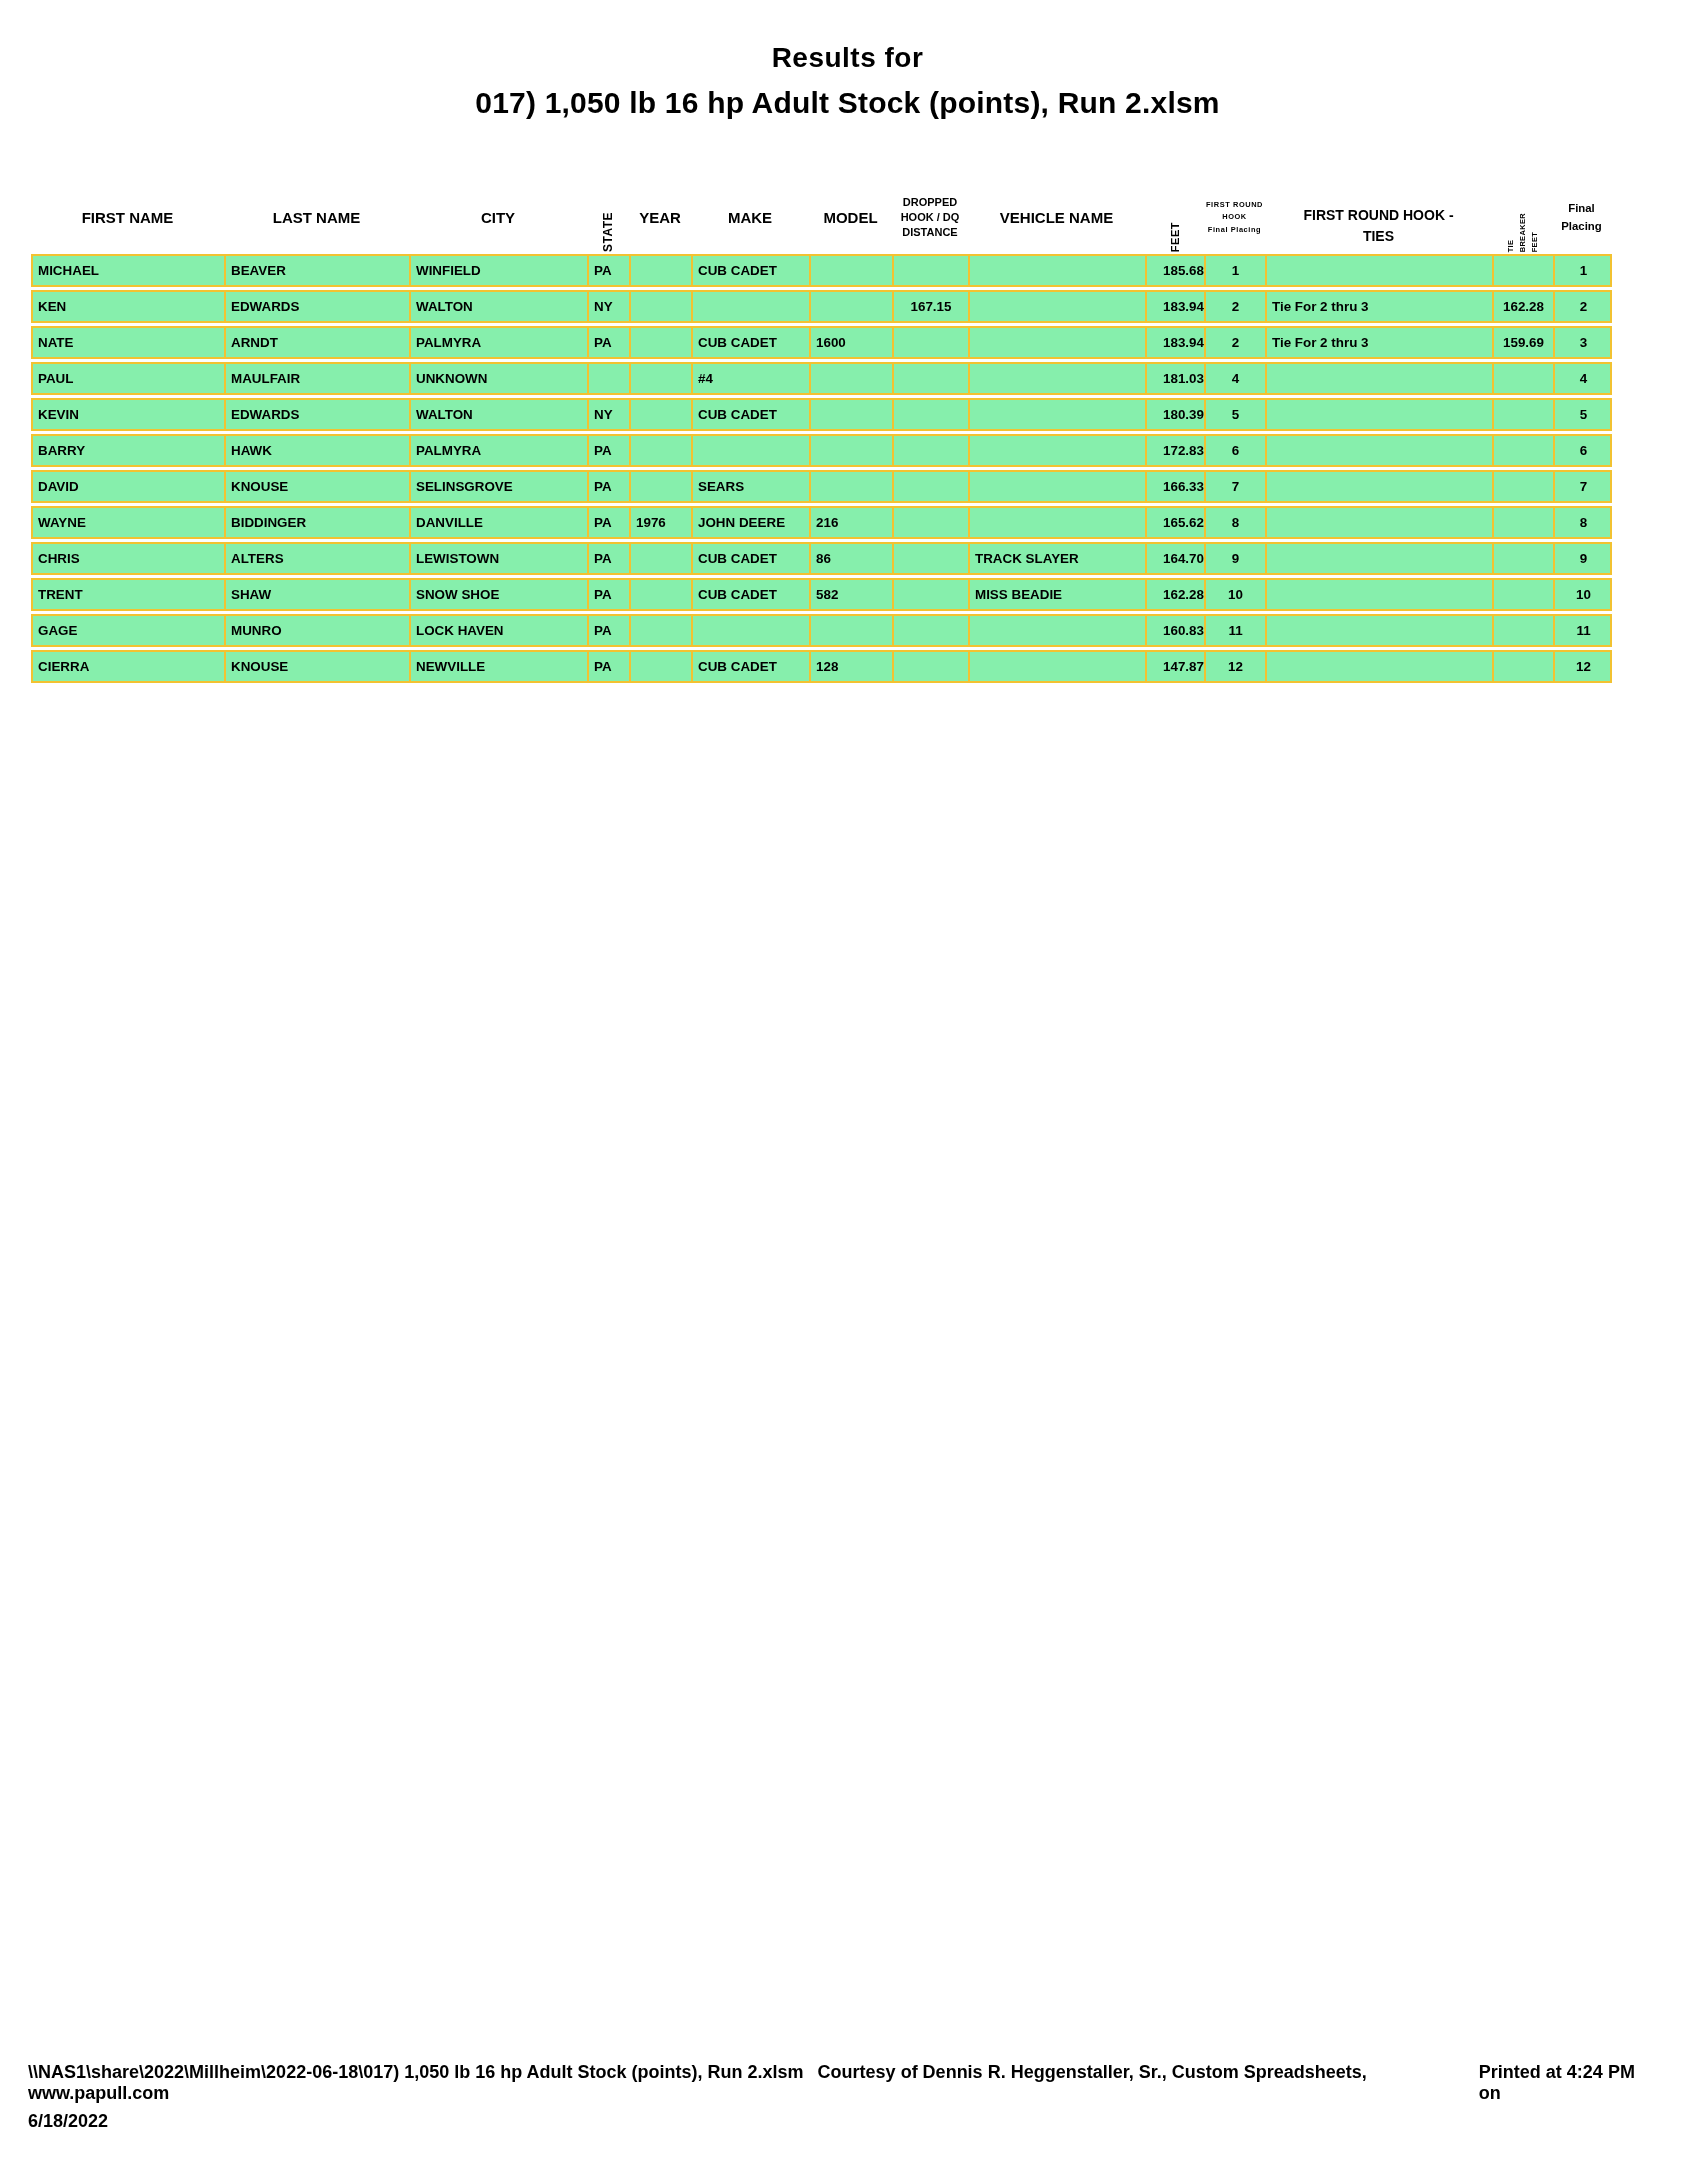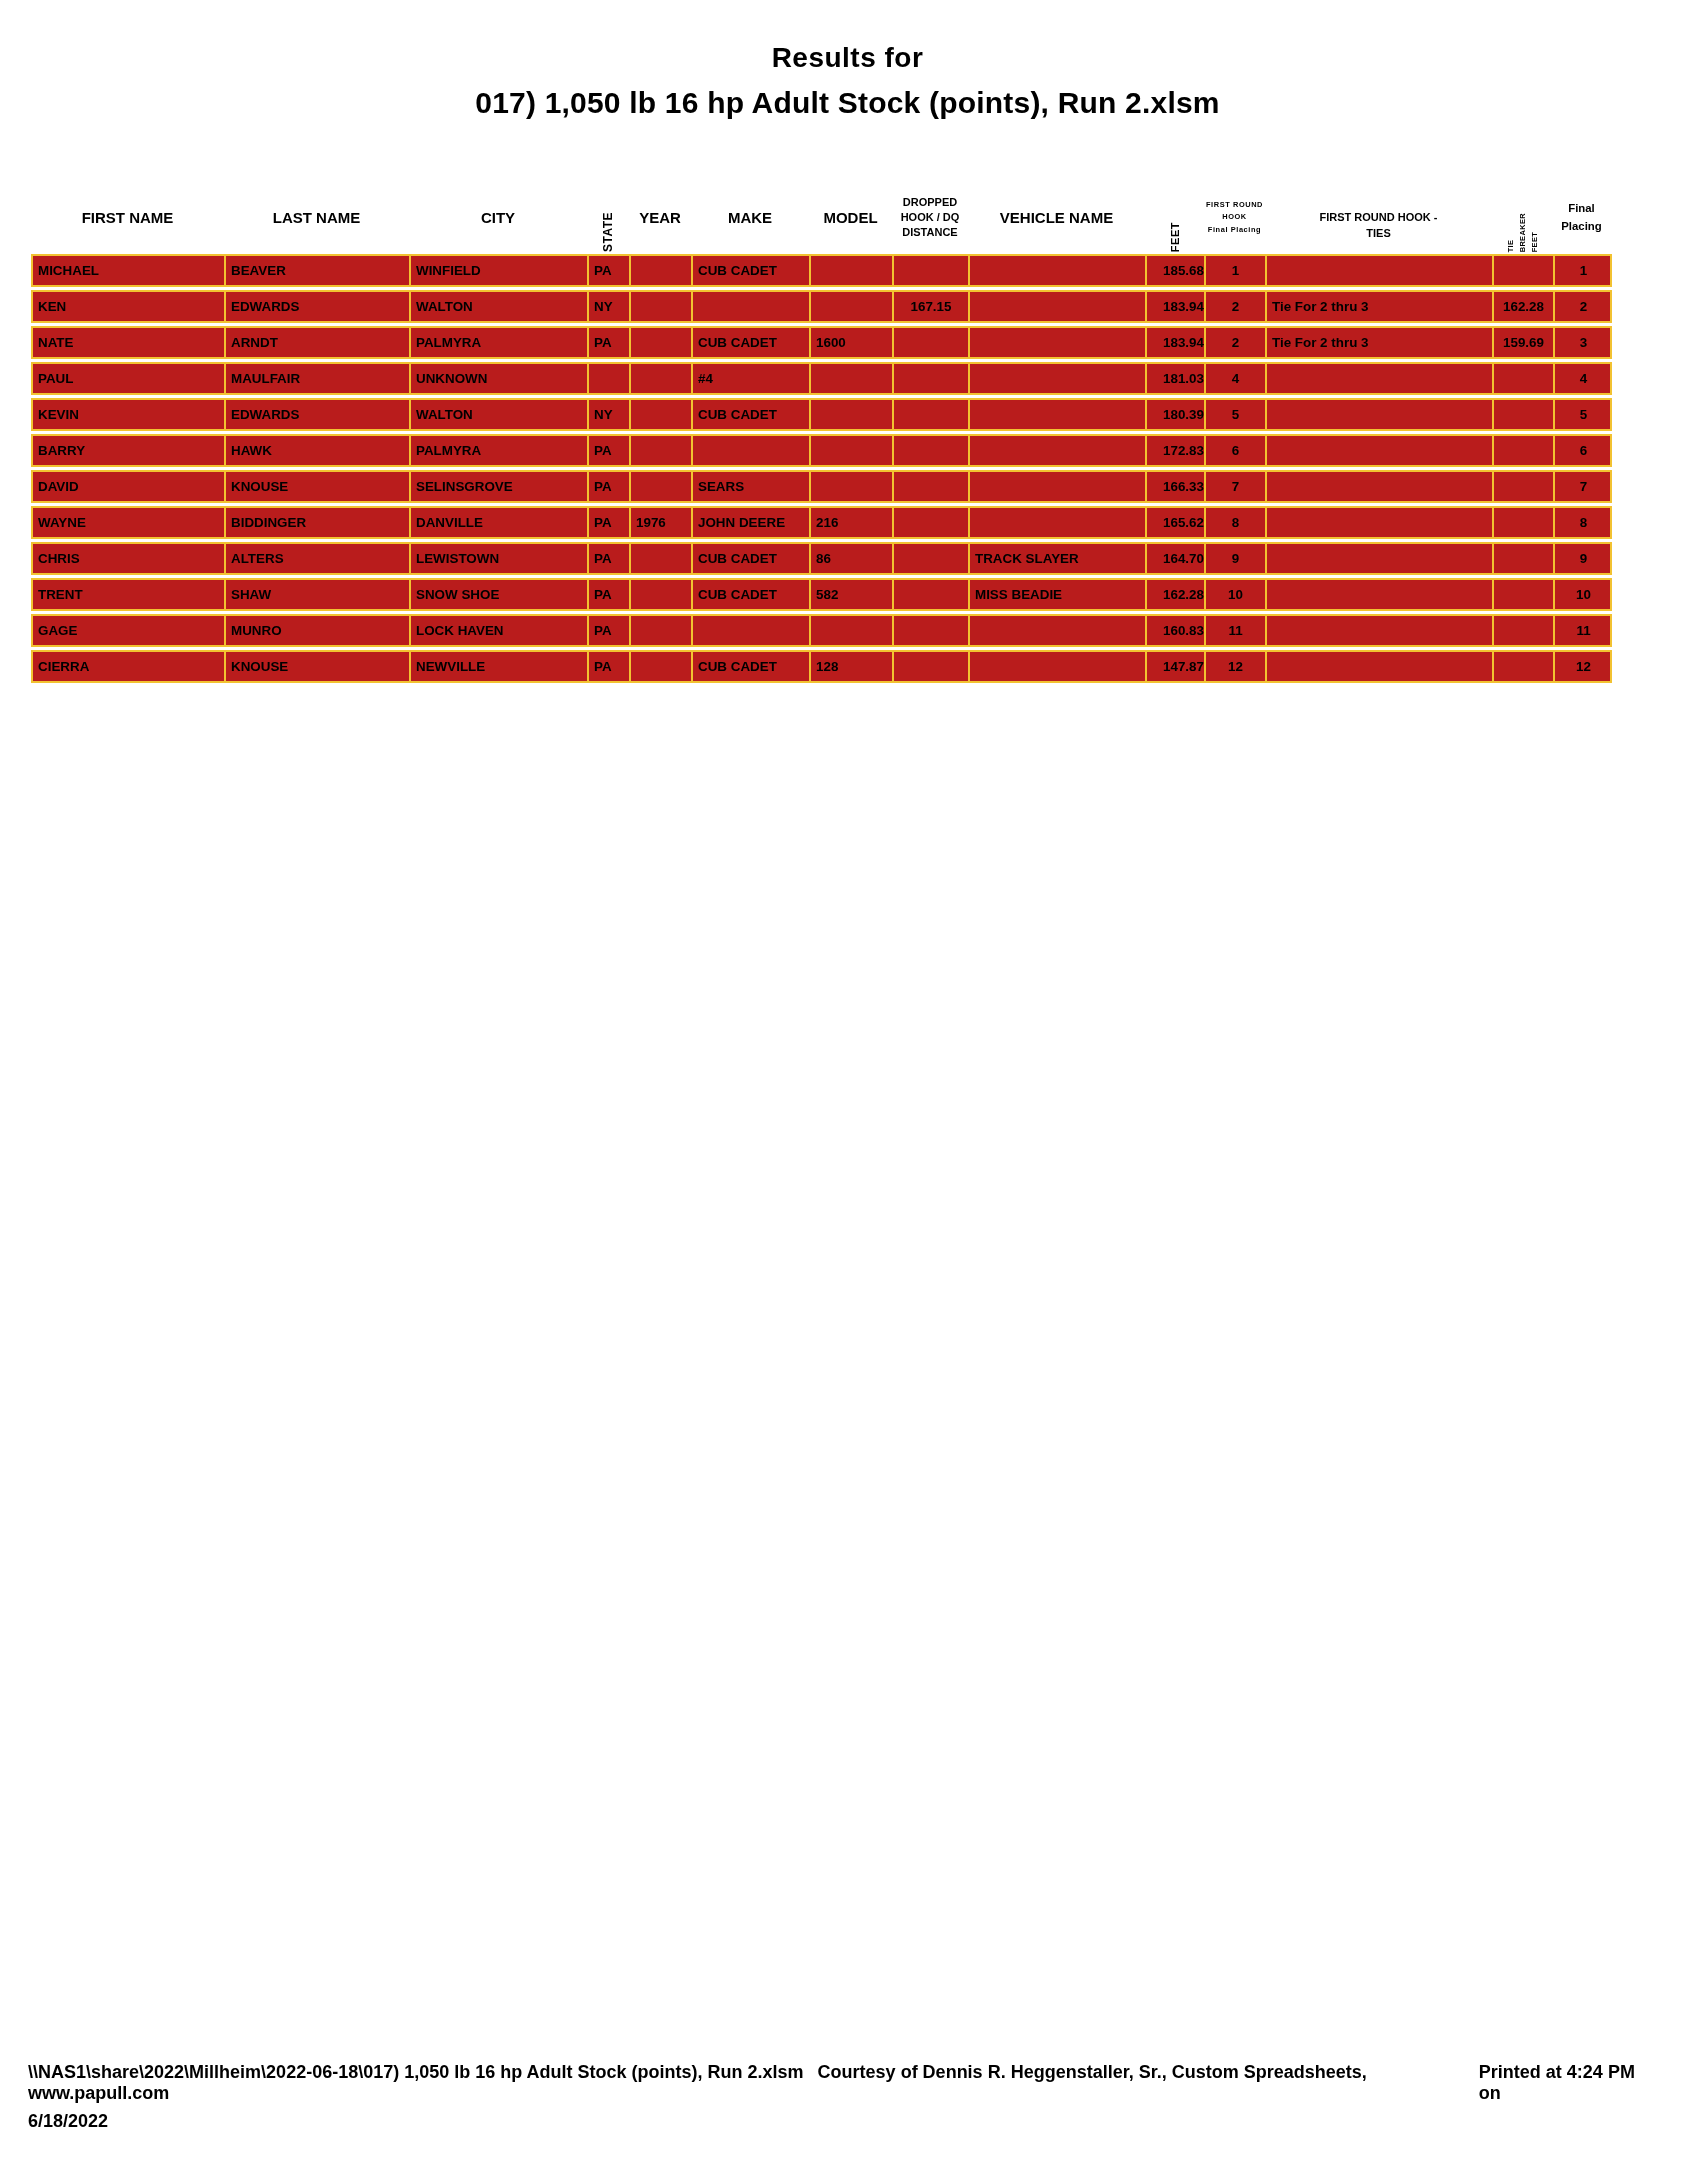--- a/index.html
+++ b/index.html
@@ -23,38 +23,38 @@
     display: grid;
     grid-template-columns: 193px 185px 178px 42px 62px 118px 83px 76px 177px 59px 61px 227px 61px 57px;
   }
 
   
   .header-row { height: 73px; align-items: center; }
   .hcell { display: flex; align-items: center; justify-content: center; height: 100%; text-align: center; }
   .hlabel { font-size: 15px; }
   .h-small { font-size: 11px; line-height: 1.35; }
   .h-tiny  { font-size: 7.4px; line-height: 1.7; letter-spacing: 0.6px; }
-  .h-ties  { font-size: 11px; line-height: 1.45; margin-top: 16px; }
+  .h-ties  { font-size: 14px; line-height: 1.45; margin-top: 16px; }
   .h-final { font-size: 11.4px; line-height: 1.5; }
   .hcell.v-bottom { align-items: flex-end; padding-bottom: 2px; }
   .vtext {
     writing-mode: vertical-rl;
     transform: rotate(180deg);
     text-align: left;
   }
   .vtext span { display: block; }
   .v-state { font-size: 12px; letter-spacing: 0.5px; }
   .v-feet  { font-size: 11px; letter-spacing: 0.5px; }
   .v-tiny  { font-size: 7.4px; letter-spacing: 0.4px; line-height: 1.6; }
 
   
   .data-row {
     height: 33px; margin-bottom: 3px;
     border: 2px solid var(--gold);
-    background: #b91c1c;
+    background: #86efac;
   }
   .cell {
     display: flex; align-items: center;
     border-right: 2px solid var(--gold);
     font-size: 13.4px; white-space: nowrap; overflow: hidden;
     padding: 0 5px;
   }
   .cell:last-child { border-right: none; }
   .c-left   { justify-content: flex-start; }
   .c-center { justify-content: center; padding: 0 2px; }

